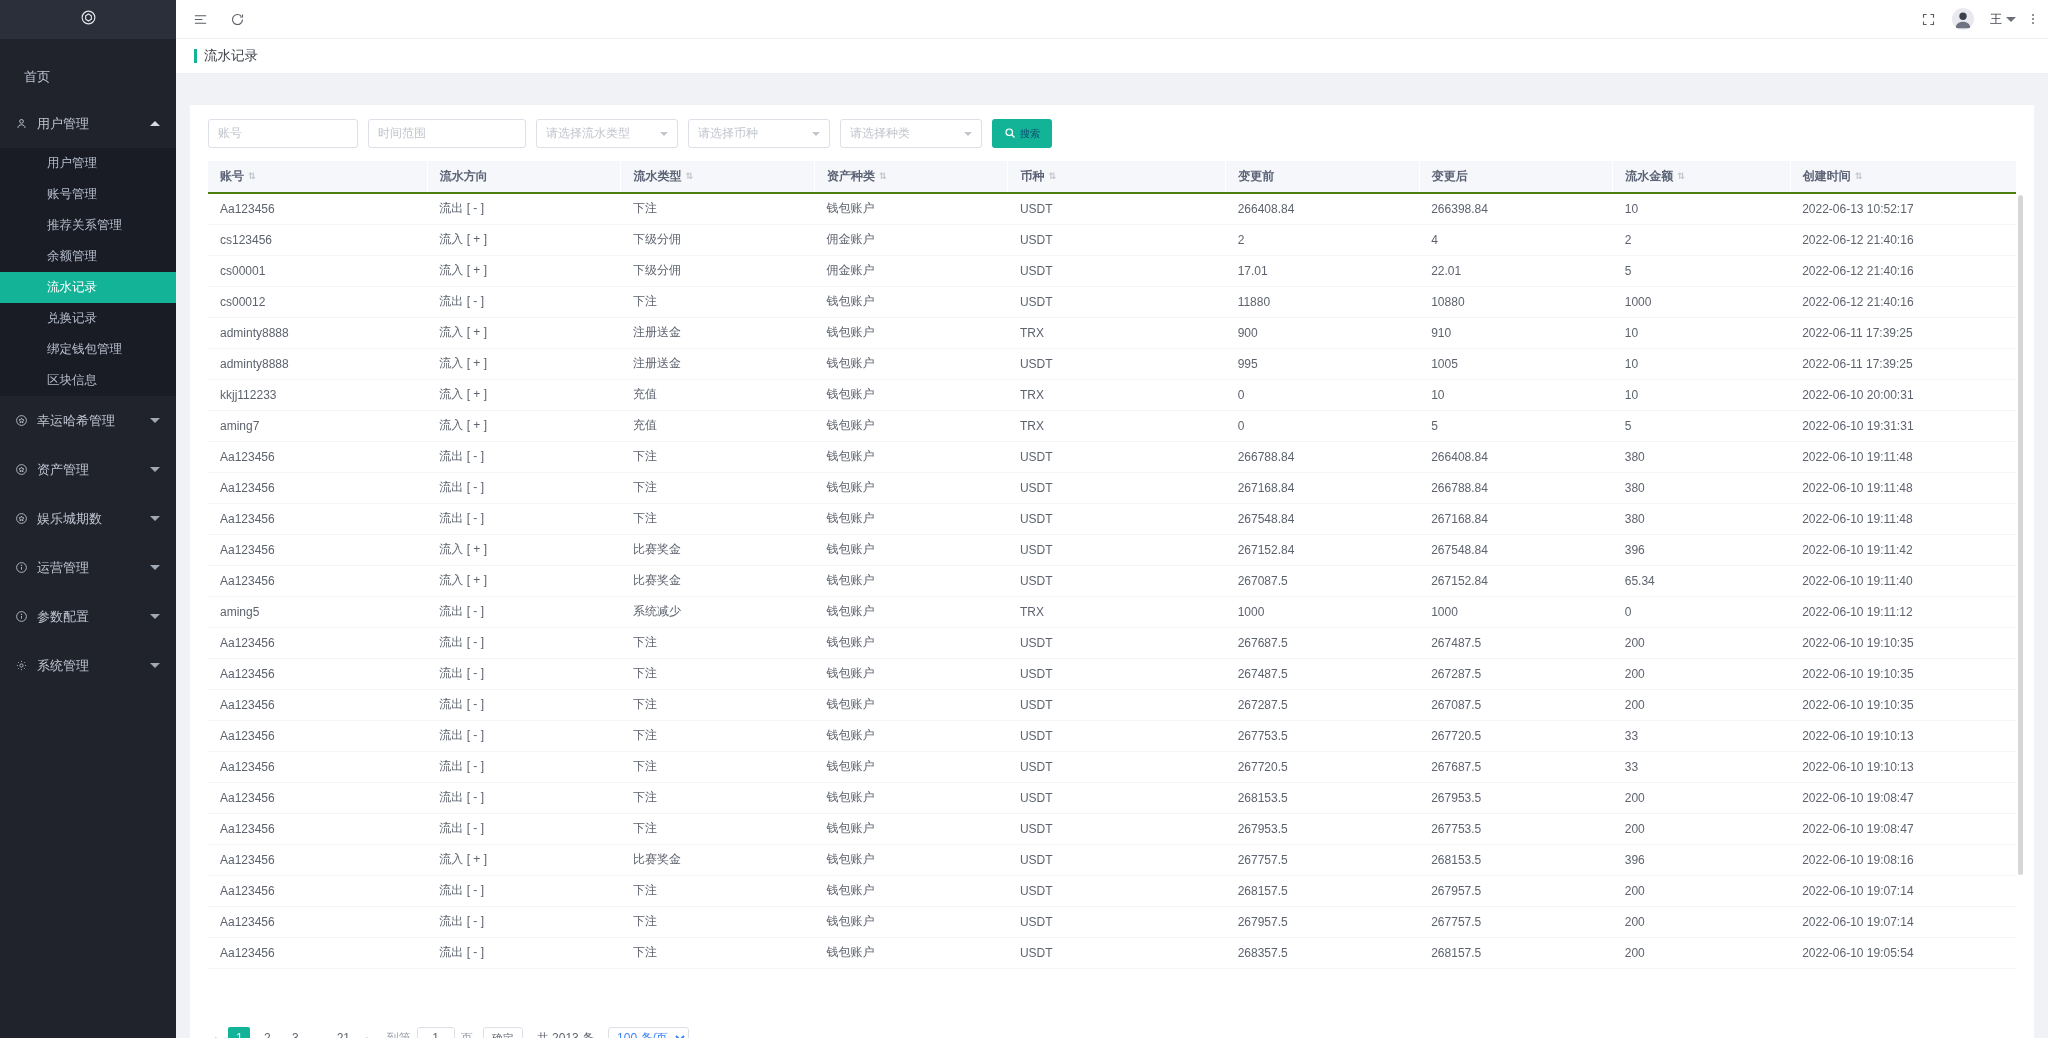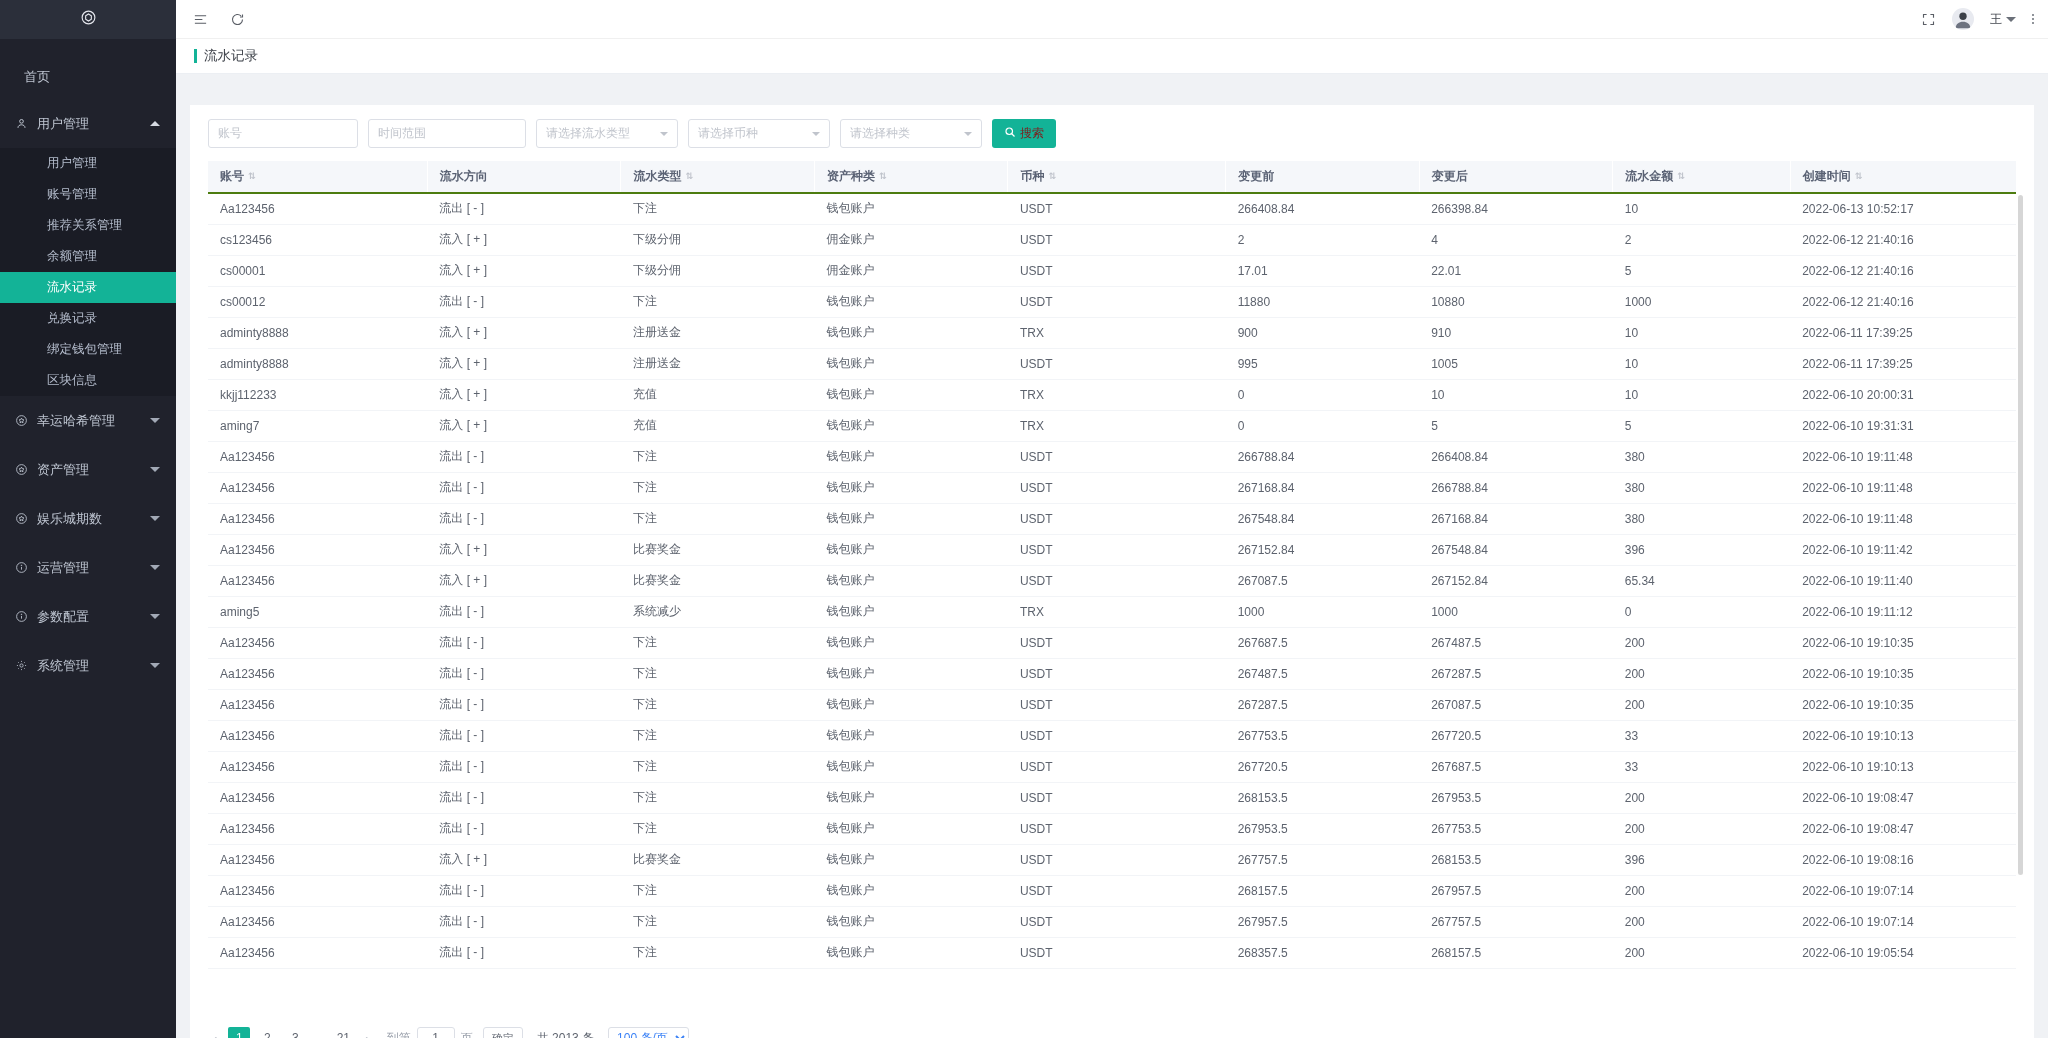--- a/index.html
+++ b/index.html
@@ -82,22 +82,22 @@
     height: 29px; border: 1px solid #dcdfe6; border-radius: 3px;
     display: flex; align-items: center; padding: 0 9px;
     font-size: 12px; color: #c0c4cc; background: #fff;
   }
   .fld.acct { width: 150px; }
   .fld.date { width: 158px; }
   .fld.sel { width: 142px; justify-content: space-between; }
   .fld.sel .ar { width: 0; height: 0; border-left: 4px solid transparent;
                  border-right: 4px solid transparent; border-top: 4px solid #c0c4cc; }
   .btn-search {
-    height: 29px; background: #13b397; color: #7f1d1d; border: none; border-radius: 3px;
-    font-size: 12px; padding: 0 12px; display: flex; align-items: center; gap: 4px;
+    height: 29px; background: #13b397; color: #0c4a6e; border: none; border-radius: 3px;
+    font-size: 10px; padding: 0 12px; display: flex; align-items: center; gap: 4px;
     cursor: pointer; font-family: inherit;
   }
   .btn-search svg { width: 12px; height: 12px; }
 
   
   .tablewrap { flex: 1; min-height: 0; position: relative; overflow: hidden; padding: 0 18px; }
   table { width: 100%; border-collapse: collapse; table-layout: fixed; }
   thead th {
     background: #f5f7fa; color: #5a6274; font-size: 12px; font-weight: bold;
     text-align: left; height: 32px; padding: 0 12px;

